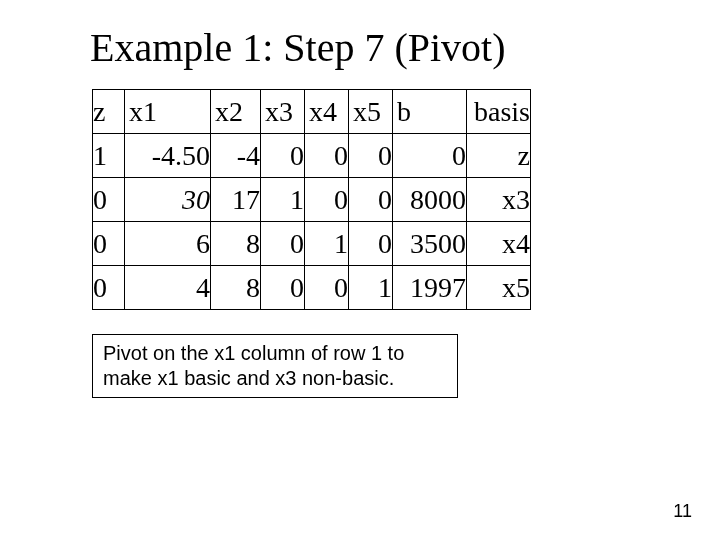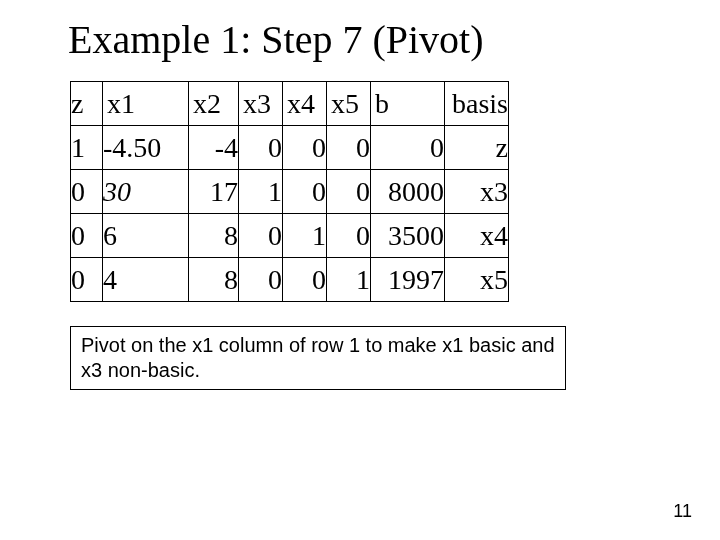--- a/index.html
+++ b/index.html
@@ -1,32 +1,32 @@
 <!DOCTYPE html>
 <html><head>
   <meta charset="utf-8">
   <style>
     * { box-sizing: border-box; margin: 0; padding: 0; }
     body { width: 720px; height: 540px; background: #fff; font-family: "Times New Roman", Times, serif; color: #000; position: relative; }
-    .slide { padding: 16px 60px 0 60px; }
+    .slide { padding: 24px 60px 0 60px; margin-left: 22px; }
     .title { font-size: 40px; font-weight: normal; margin-bottom: 18px; margin-left: 8px; }
     table.tableau { border-collapse: collapse; margin-left: 10px; }
     table.tableau td { border: 1px solid #000; height: 44px; font-size: 28px; vertical-align: middle; padding: 0; }
     table.tableau .hdr td { font-weight: normal; }
     .c-z    { width: 32px; padding-left: 4px; text-align: left; }
-    .c-x1   { width: 86px; padding-right: 6px; }
+    .c-x1   { width: 86px; text-align: right; padding-right: 6px; }
     .c-x2   { width: 50px; text-align: right; padding-right: 6px; }
     .c-x3   { width: 44px; text-align: right; padding-right: 6px; }
     .c-x4   { width: 44px; text-align: right; padding-right: 6px; }
     .c-x5   { width: 44px; text-align: right; padding-right: 6px; }
     .c-b    { width: 74px; text-align: right; padding-right: 6px; }
     .c-bas  { width: 64px; text-align: right; padding-left: 4px; }
     .hdr .c-x1, .hdr .c-x2, .hdr .c-x3, .hdr .c-x4, .hdr .c-x5, .hdr .c-b { text-align: left; padding-left: 4px; }
     .pivot { font-style: italic; }
-    .caption-box { border: 1px solid #000; margin-left: 10px; margin-top: 24px; width: 496px; padding: 6px 10px; font-family: Arial, Helvetica, sans-serif; font-size: 20px; line-height: 1.25; }
+    .caption-box { border: 1px solid #000; margin-left: 10px; margin-top: 24px; width: 366px; padding: 6px 10px; font-family: Arial, Helvetica, sans-serif; font-size: 20px; line-height: 1.25; }
     .page-num { position: absolute; right: 28px; bottom: 18px; font-family: Arial, Helvetica, sans-serif; font-size: 18px; text-align: center; }
   </style>
 </head>
 <body>
 
 <div class="slide">
   <h1 class="title">Example 1: Step 7 (Pivot)</h1>
 
   <table class="tableau">
     <tbody>

